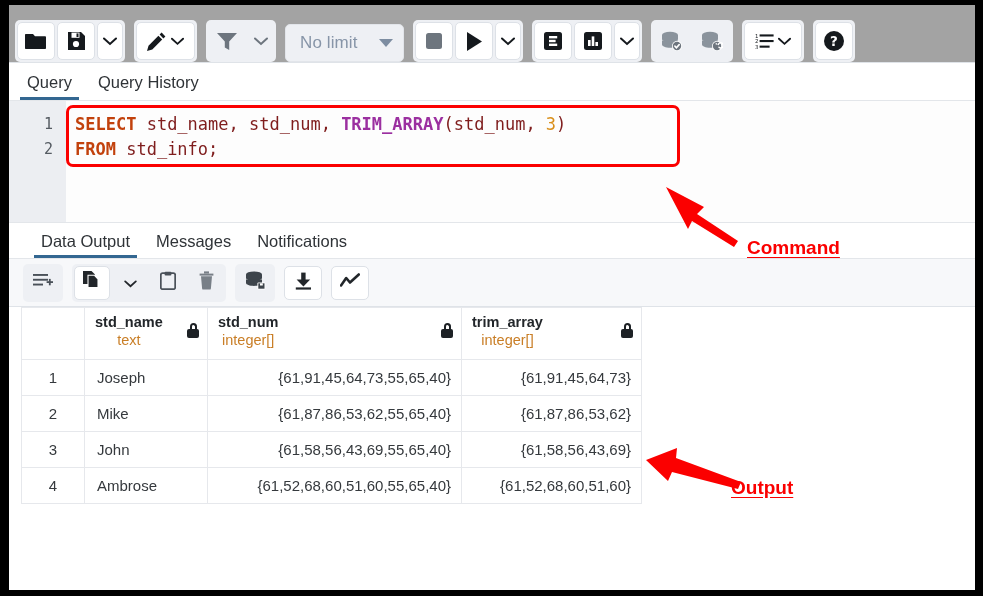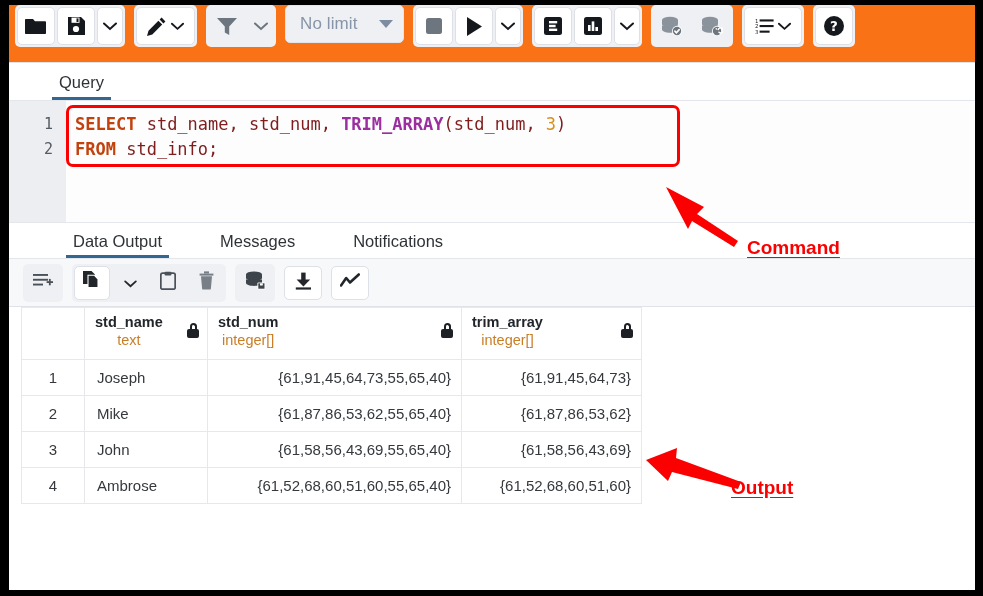--- a/index.html
+++ b/index.html
@@ -14,24 +14,24 @@
     left: 9px; top: 5px;
     width: 966px; height: 585px;
     background: #ffffff;
     overflow: hidden;
   }
 
   
   .toolbar {
     position: relative;
     height: 58px;
-    background: #f97316;
+    background: #a3a3a3;
     border-bottom: 1px solid #dfe3e8;
     display: flex;
-    align-items: flex-start;
+    align-items: flex-end;
     padding: 0 6px;
     gap: 9px;
   }
   .grp {
     display: flex;
     align-items: center;
     background: #eef0f4;
     border-radius: 5px;
     padding: 2px;
     gap: 0px;
@@ -87,21 +87,20 @@
     align-items: flex-end;
     padding-left: 18px;
     gap: 26px;
   }
   .tab {
     font-size: 16.5px;
     color: #2f3337;
     padding-bottom: 8px;
     cursor: pointer;
     position: relative;
-    margin-left: 32px;
   }
   .tab.active::after {
     content: "";
     position: absolute;
     left: -7px; right: -7px; bottom: 0;
     height: 3px;
     background: #336791;
   }
 
   
@@ -451,20 +450,21 @@
               <circle cx="11" cy="11" r="10" fill="#15191d"></circle>
               <text x="11" y="16.2" font-size="13.5" font-weight="bold" fill="#fff" text-anchor="middle" font-family="DejaVu Sans, sans-serif">?</text>
             </svg>
         </span>
       </div>
     </div>
   </div>
 
   <div class="tabstrip">
     <div class="tab active">Query</div>
+    <div class="tab">Query History</div>
   </div>
 
   <div class="editor">
     <div class="gutter">
       <div>1</div>
       <div>2</div>
     </div>
     <div class="code">
       <div class="ln"><span class="kw">SELECT</span><span class="pun"> std_name, std_num, </span><span class="fn">TRIM_ARRAY</span><span class="pun">(</span><span class="pun">std_num, </span><span class="num">3</span><span class="pun">)</span></div>
       <div class="ln"><span class="kw">FROM</span><span class="pun"> std_info;</span></div>

